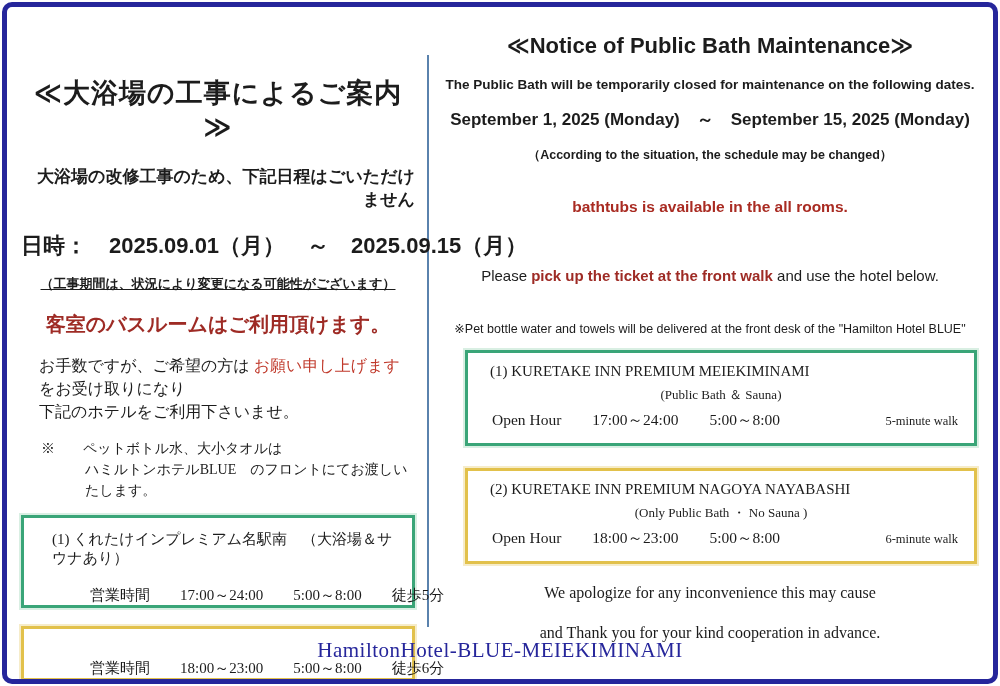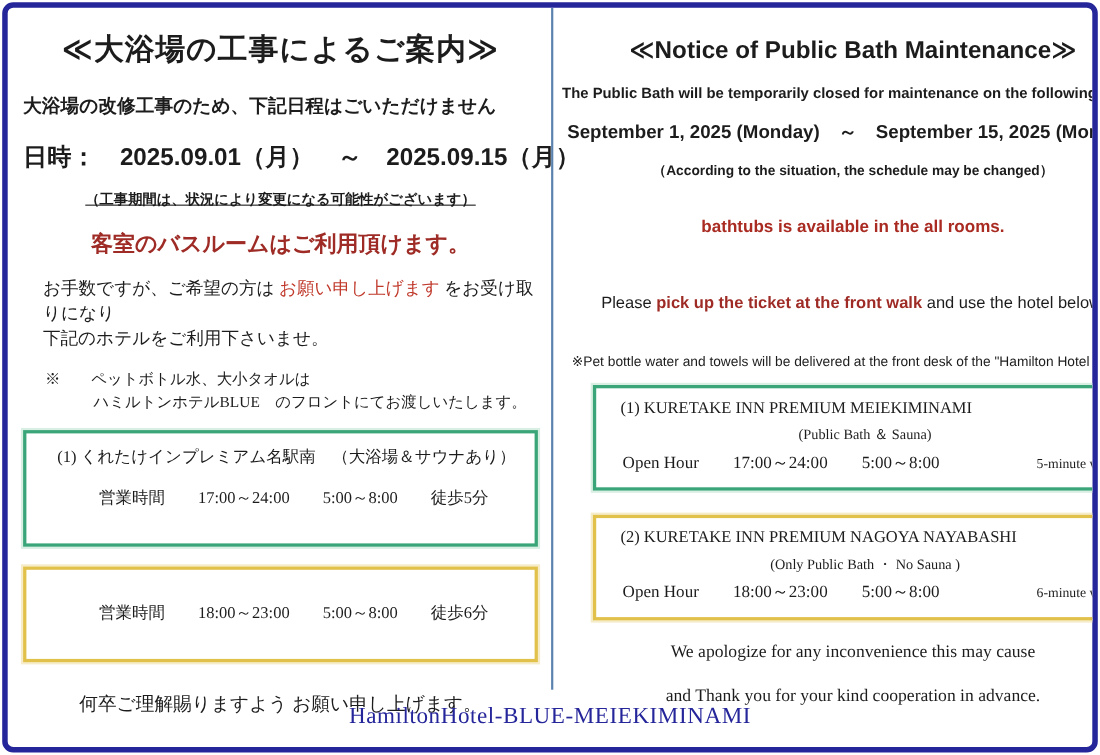--- a/index.html
+++ b/index.html
@@ -6,35 +6,35 @@
     --navy:#26269b; --divider:#5a82ad; --red_dark:#9e2b25; --red_bright:#c0392b;
     --green:#3aa578; --yellow:#e2c14b; --ink:#1c1c1c;
   }
   html,body{margin:0;padding:0;background:#fff;}
   body{width:1000px;height:686px;}
   .gothic{font-family:"Liberation Sans","DejaVu Sans",sans-serif;}
   .serif{font-family:"Liberation Serif","DejaVu Serif",serif;}
   .page{position:relative;width:996px;height:682px;margin:2px;box-sizing:border-box;
         border:5px solid var(--navy);border-radius:10px;background:#fff;overflow:hidden;color:var(--ink);}
   .columns{display:flex;height:620px;}
-  .col-left{width:496px;box-sizing:border-box;border-right:2px solid var(--divider);
-            padding:10px 12px 0 14px;}
+  .col-left{width:422px;box-sizing:border-box;border-right:2px solid var(--divider);
+            padding:10px 12px 0 14px;margin-top:48px;}
   .col-right{flex:1;box-sizing:border-box;padding:10px 10px 0 8px;}
 
   
   .l-title{font-size:27px;font-weight:bold;text-align:center;margin-top:10px;letter-spacing:1px;}
-  .l-subtitle{font-size:17px;font-weight:bold;text-align:left;margin-top:22px;}
+  .l-subtitle{font-size:17px;font-weight:bold;text-align:right;margin-top:22px;}
   .l-date{font-size:22px;font-weight:bold;margin-top:20px;white-space:nowrap;}
   .l-datenote{font-size:13px;font-weight:bold;text-align:center;margin-top:14px;text-decoration:underline;}
   .l-red{font-size:20px;font-weight:bold;text-align:center;color:var(--red_dark);margin-top:18px;}
   .l-para{font-size:16px;margin-top:16px;padding-left:18px;line-height:1.45;}
   .l-para .red{color:var(--red_bright);}
   .l-note{font-size:14px;margin-top:14px;padding-left:20px;line-height:1.5;}
   .l-note .indent{padding-left:44px;display:block;}
-  .hotel-box{box-sizing:border-box;margin-top:14px;padding:12px 6px 32px 6px;background:#fff;}
+  .hotel-box{box-sizing:border-box;margin-top:14px;padding:12px 6px 0 6px;background:#fff;}
   .hotel-box.green{border:3px solid var(--green);box-shadow:0 0 0 2px #d9efe3;}
   .hotel-box.yellow{border:3px solid var(--yellow);box-shadow:0 0 0 2px #f6ecc9;}
   .lbox-name{font-size:15px;padding-left:22px;}
   .lbox-name .small{font-size:13px;}
   .lbox-hours{font-size:15px;padding-left:60px;margin-top:18px;white-space:nowrap;}
   .l-closing{font-size:17px;text-align:center;margin-top:22px;}
   .l-closing2{font-size:17px;text-align:center;margin-top:26px;}
 
   
   .r-title{font-size:22px;font-weight:bold;text-align:center;margin-top:16px;}

